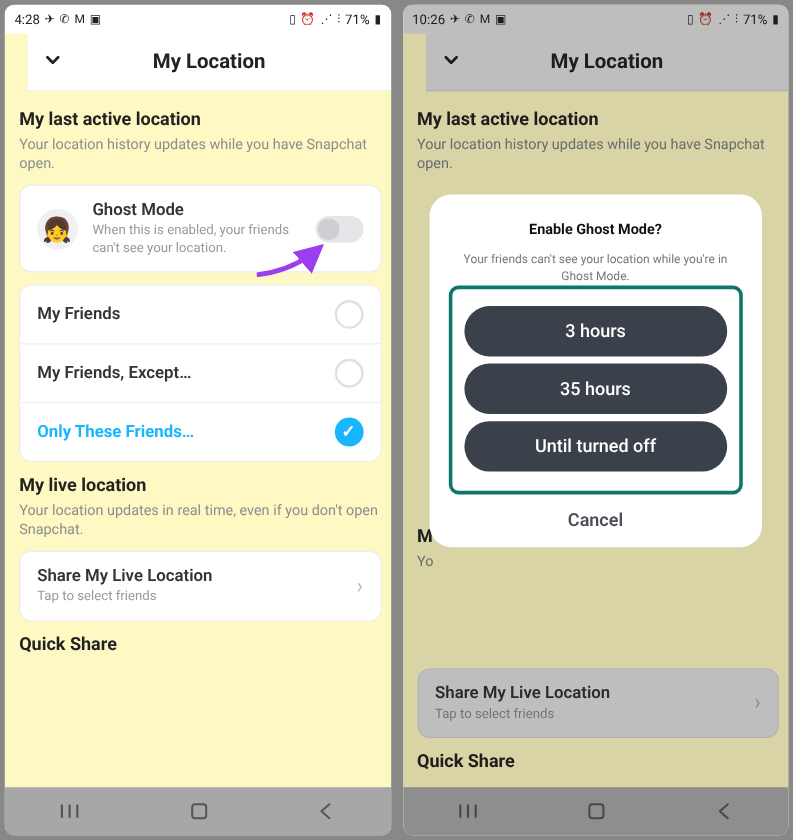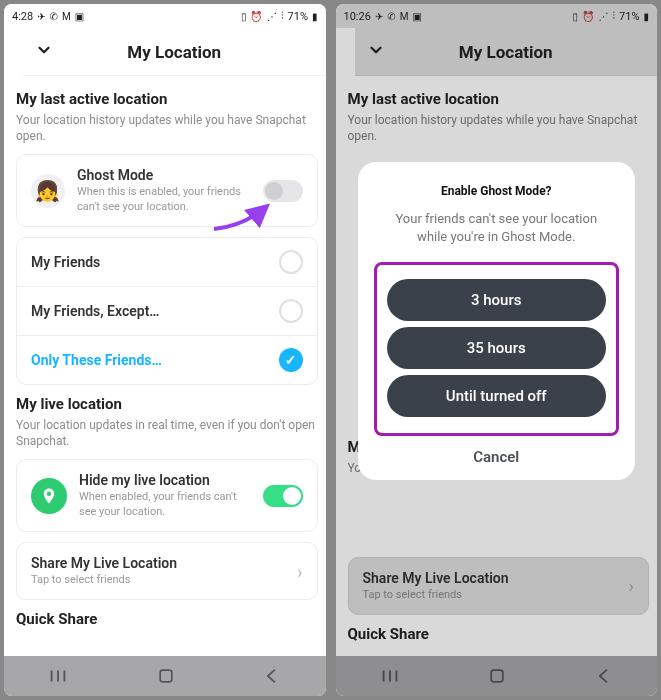--- a/index.html
+++ b/index.html
@@ -6,21 +6,21 @@
   body {
     background: #888;
     font-family: -apple-system, BlinkMacSystemFont, "Segoe UI", Roboto, Helvetica, Arial, sans-serif;
     display: flex;
     gap: 10px;
     padding: 4px;
   }
   .phone {
     width: 322px;
     height: 692px;
-    background: #ffffff;
+    background: #fef9c3;
     border-radius: 8px;
     overflow: hidden;
     position: relative;
     display: flex;
     flex-direction: column;
   }
   .statusbar {
     height: 24px;
     background: #fff;
     display: flex;
@@ -116,23 +116,23 @@
     position: absolute; inset: 0; background: rgba(0,0,0,0.15);
   }
   .modal {
     position: absolute;
     left: 22px; right: 22px; top: 158px;
     background: #fff; border-radius: 18px;
     padding: 22px 16px 14px 16px;
     text-align: center;
   }
   .modal-title { font-weight: 700; font-size: 12px; color: #111; }
-  .modal-sub { font-size: 13px; color: #777; margin: 12px 6px 16px 6px; line-height: 1.4; }
+  .modal-sub { font-size: 10px; color: #777; margin: 12px 6px 0 6px; line-height: 1.4; }
   .modal-buttons {
-    border: 3px solid #a21caf;
+    border: 3px solid #0f766e;
     border-radius: 8px;
     padding: 8px 10px 10px 10px;
   }
   .pill {
     background: #3b414a; color: #fff; border-radius: 24px;
     padding: 12px 0; font-size: 15px; font-weight: 500;
     margin: 6px 0;
   }
   .cancel { font-weight: 600; color: #4a5056; margin-top: 12px; font-size: 15px; }
   .phone.dimmed .statusbar,
@@ -207,36 +207,20 @@
         <div class="row-body">
             <div class="row-title">Only These Friends…</div>
           </div>
         <div class="check">✓</div>
       </div>
     </div>
 
     <div class="section-title">My live location</div>
     <div class="section-sub">Your location updates in real time, even if you don't open Snapchat.</div>
 
-    <div class="card">
-      <div class="row">
-        <div class="green-circ">
-          <svg width="18" height="18" viewBox="0 0 24 24" fill="#fff">
-              <path d="M12 2C8 2 5 5 5 9c0 5 7 13 7 13s7-8 7-13c0-4-3-7-7-7zm0 10a3 3 0 110-6 3 3 0 010 6z"></path>
-            </svg>
-        </div>
-        <div class="row-body">
-          <div class="row-title">Hide my live location</div>
-          <div class="row-sub">When enabled, your friends can't see your location.</div>
-        </div>
-        <div class="toggle on">
-            <div class="knob"></div>
-          </div>
-      </div>
-    </div>
 
     <div class="card">
       <div class="row">
         <div class="row-body">
           <div class="row-title">Share My Live Location</div>
           <div class="row-sub">Tap to select friends</div>
         </div>
         <span class="chevron-right">›</span>
       </div>
     </div>

